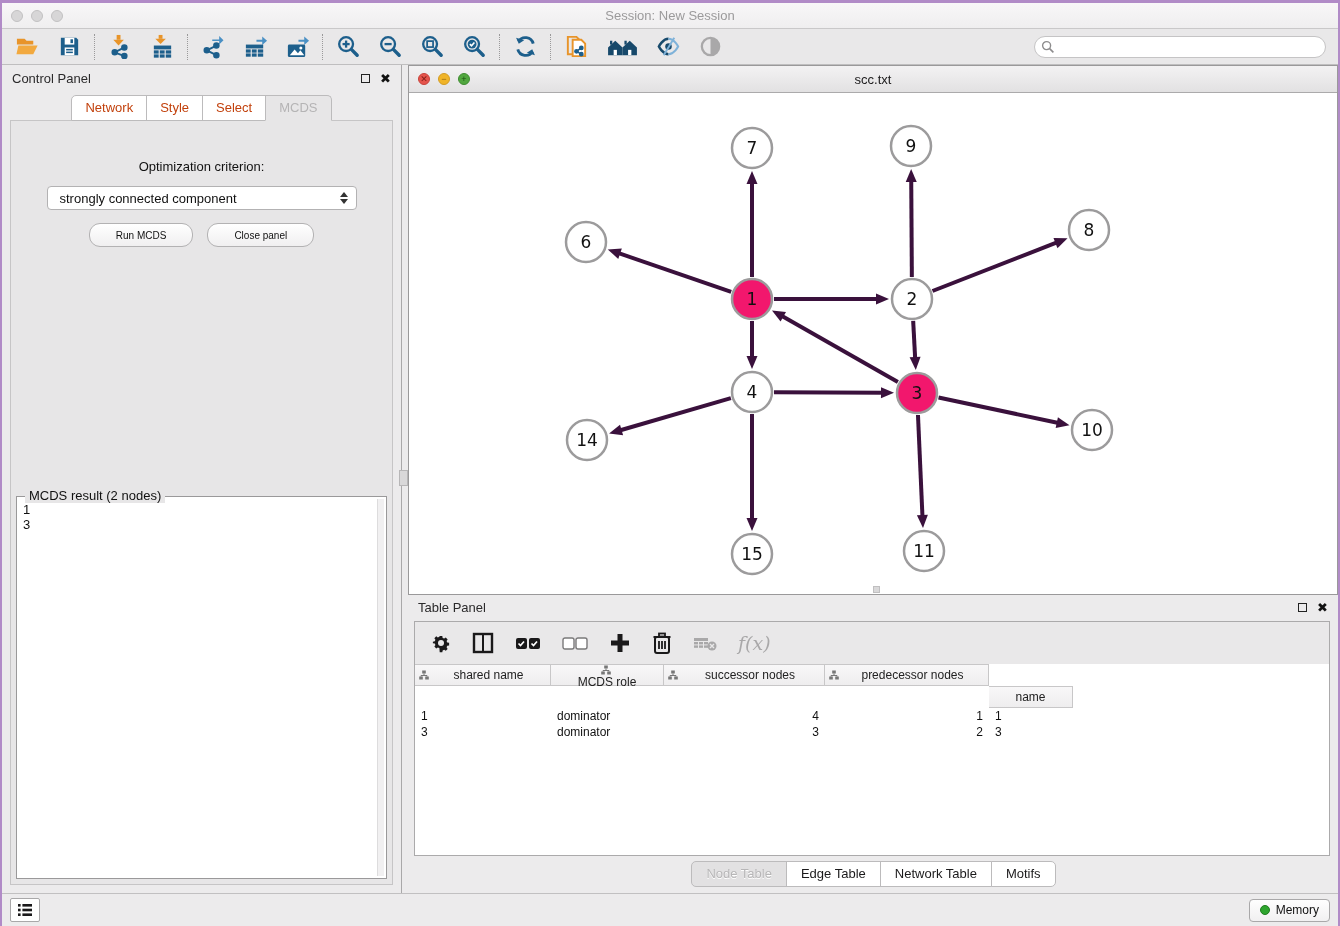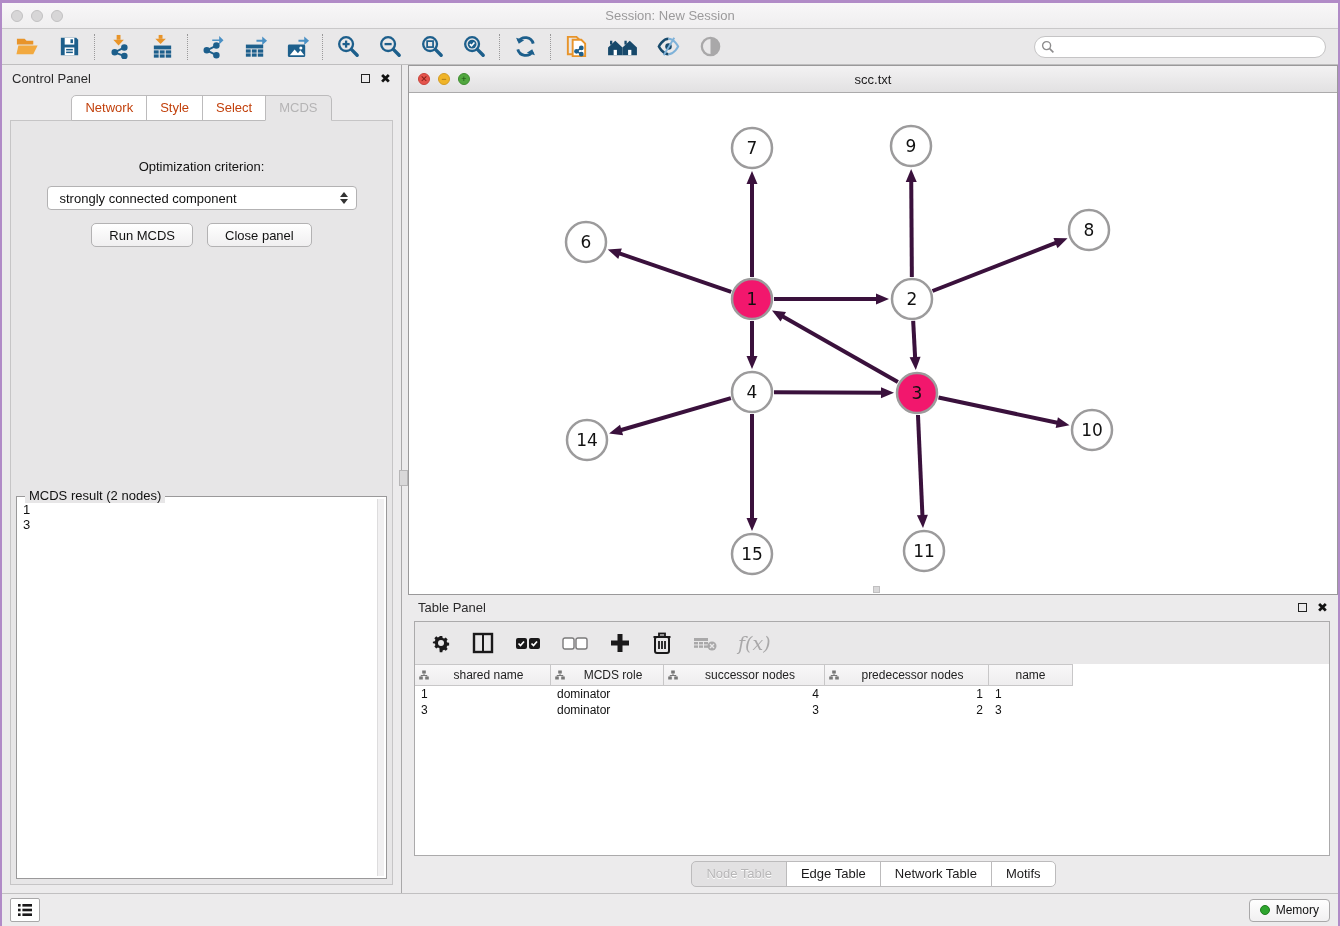--- a/index.html
+++ b/index.html
@@ -39,21 +39,21 @@
   .tab:last-child { border-radius:0 5px 5px 0; margin-right:0; }
   .tab.active { background:#E7E6E7; color:#B5B4B5; border-bottom-color:#E7E6E7; border-radius:0 5px 0 0; }
   .tab-content { border:1px solid #C6C5C6; background:#E7E6E7; margin:-1px 8px 8px 8px; flex:1 1 auto; position:relative; }
   .opt-label { text-align:center; font-size:13px; color:#111; margin-top:38px; }
   .combo { width:310px; height:24px; margin:12px auto 0; background:#fff; border:1px solid #B3B2B3; border-radius:4px; display:flex; align-items:center; padding:0 8px 0 12px; font-size:13px; color:#111; cursor:pointer; }
   .combo-arrows { margin-left:auto; display:flex; flex-direction:column; gap:2px; align-items:center; }
   .combo-arrows i { width:0; height:0; border-left:4px solid transparent; border-right:4px solid transparent; display:block; }
   .arrow-up { border-bottom:5px solid #333; }
   .arrow-dn { border-top:5px solid #333; }
   .btn-row { display:flex; justify-content:center; gap:14px; margin-top:13px; }
-  .push-btn { height:24px; padding:0 17px; font-size:13px; color:#111; background:linear-gradient(#FFFFFF,#F0EFF0); border:1px solid #B3B2B3; border-radius:5px; cursor:pointer; font-family:inherit; }
+  .push-btn { height:24px; padding:0 26px; font-size:10px; color:#111; background:linear-gradient(#FFFFFF,#F0EFF0); border:1px solid #B3B2B3; border-radius:11px; cursor:pointer; font-family:inherit; }
 
   .result-group { position:absolute; left:5px; right:5px; top:375px; bottom:5px; border:1px solid #9A999A; background:#fff; }
   .result-legend { position:absolute; top:-9px; left:8px; background:#E7E6E7; padding:0 4px; font-size:13px; color:#111; }
   .result-text { position:absolute; inset:2px 9px 2px 2px; font-size:13px; color:#111; white-space:pre; padding:3px 4px; overflow:hidden; }
   .result-scroll { position:absolute; top:2px; bottom:2px; right:2px; width:7px; background:#F1F0F1; border-left:1px solid #DDDCDD; }
 
   
   .v-grip { position:absolute; left:-4px; top:405px; width:9px; height:16px; background:#D9D8D9; border:1px solid #B7B6B7; z-index:5; }
 
   
@@ -469,21 +469,21 @@
           <div class="grid-head" id="grid-head">
               <div class="col-h" style="width: 136px;">
                 <svg width="10" height="10" class="tree-ic">
                   <rect x="3.2" y="0.5" width="3.6" height="3" fill="#777"></rect>
                   <rect x="0.2" y="6.5" width="3.6" height="3" fill="#777"></rect>
                   <rect x="6.2" y="6.5" width="3.6" height="3" fill="#777"></rect>
                   <path d="M5 3.5v2M2 6.5v-1h6v1" stroke="#777" fill="none"></path>
                 </svg>
                 <span class="lbl">shared name</span>
               </div>
-              <div class="col-h" style="width: 113px;">
+              <div class="col-h" style="width: 113px; flex-direction: column;">
                 <svg width="10" height="10" class="tree-ic">
                   <rect x="3.2" y="0.5" width="3.6" height="3" fill="#777"></rect>
                   <rect x="0.2" y="6.5" width="3.6" height="3" fill="#777"></rect>
                   <rect x="6.2" y="6.5" width="3.6" height="3" fill="#777"></rect>
                   <path d="M5 3.5v2M2 6.5v-1h6v1" stroke="#777" fill="none"></path>
                 </svg>
                 <span class="lbl">MCDS role</span>
               </div>
               <div class="col-h" style="width: 161px;">
                 <svg width="10" height="10" class="tree-ic">
@@ -496,21 +496,21 @@
               </div>
               <div class="col-h" style="width: 164px;">
                 <svg width="10" height="10" class="tree-ic">
                   <rect x="3.2" y="0.5" width="3.6" height="3" fill="#777"></rect>
                   <rect x="0.2" y="6.5" width="3.6" height="3" fill="#777"></rect>
                   <rect x="6.2" y="6.5" width="3.6" height="3" fill="#777"></rect>
                   <path d="M5 3.5v2M2 6.5v-1h6v1" stroke="#777" fill="none"></path>
                 </svg>
                 <span class="lbl">predecessor nodes</span>
               </div>
-              <div class="col-h" style="width: 84px;">
+              <div class="col-h" style="width: 84px; margin-top: 22px;">
                 <span class="lbl">name</span>
               </div>
             </div>
           <div class="grid-body" id="grid-body">
               <div class="grid-row">
                 <div class="cell" style="width: 136px; text-align: left;">1</div>
                 <div class="cell" style="width: 113px; text-align: left;">dominator</div>
                 <div class="cell" style="width: 161px; text-align: right;">4</div>
                 <div class="cell" style="width: 164px; text-align: right;">1</div>
                 <div class="cell" style="width: 84px; text-align: left;">1</div>

